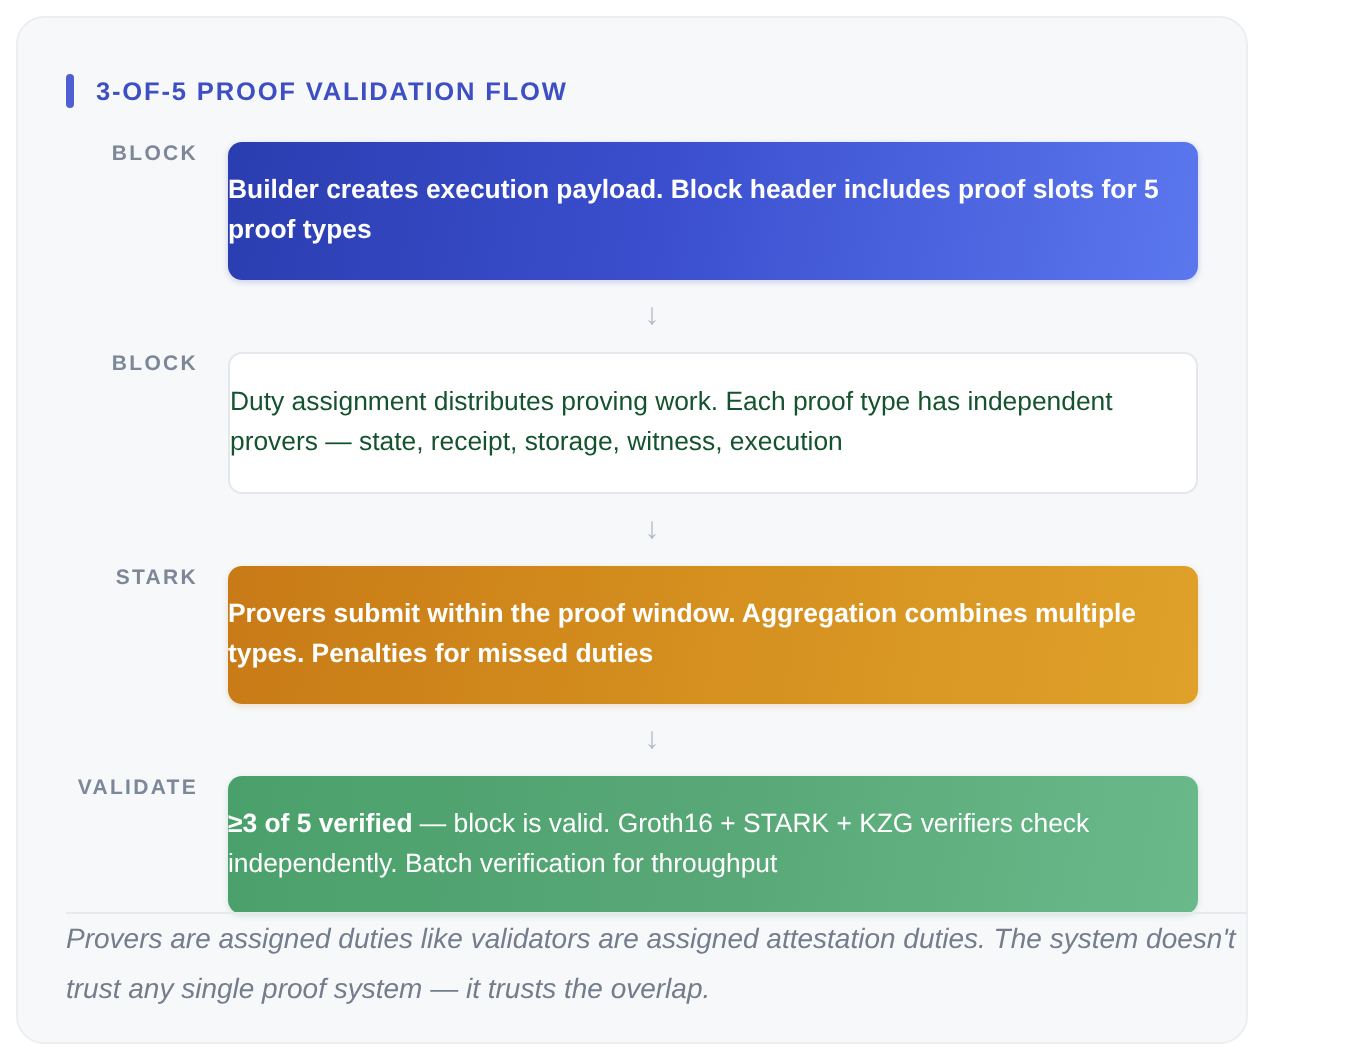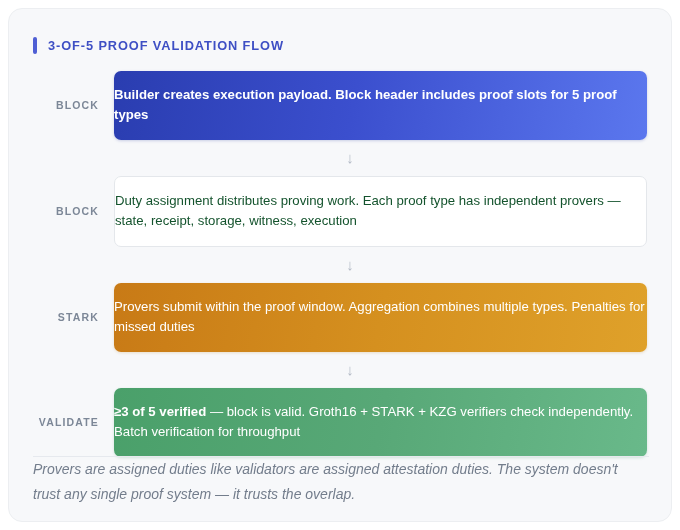--- a/index.html
+++ b/index.html
@@ -11,21 +11,21 @@
     width: 680px;
     height: 530px;
     font-family: "Liberation Sans", "DejaVu Sans", sans-serif;
     -webkit-font-smoothing: antialiased;
   }
 
   .card {
     position: absolute;
     left: 8px;
     top: 8px;
-    width: 664px;
+    width: 616px;
     height: 514px;
     box-sizing: border-box;
     background: #f7f8fa;
     border-radius: 14px;
     border: 1px solid #eceef1;
     overflow: hidden;
   }
 
   
   .header {
@@ -53,21 +53,21 @@
 
   
   .flow {
     position: absolute;
     left: 0;
     top: 62px;
     width: 100%;
   }
   .row {
     display: flex;
-    align-items: center;
+    align-items: flex-start;
     padding: 0 24px 0 0;
   }
   .row-label {
     width: 105px;
     flex: none;
     text-align: right;
     padding-right: 15px;
     box-sizing: border-box;
     font-size: 10.5px;
     font-weight: bold;
@@ -93,21 +93,21 @@
   }
   .box-assign {
     background: #ffffff;
     color: #14532d;
     border: 1px solid #e4e7eb;
     font-weight: normal;
   }
   .box-prove {
     background: linear-gradient(100deg, #c87a16 0%, #d5901f 50%, #dfa12a 100%);
     color: #ffffff;
-    font-weight: normal;
+    font-weight: bold;
     box-shadow: 0 1px 3px rgba(180,120,20,0.2);
   }
   .box-validate {
     background: linear-gradient(100deg, #4aa06a 0%, #58a877 50%, #69b98a 100%);
     color: #ffffff;
     font-weight: normal;
     box-shadow: 0 1px 3px rgba(60,150,100,0.2);
   }
   .box-validate .lead {
     font-weight: bold;

